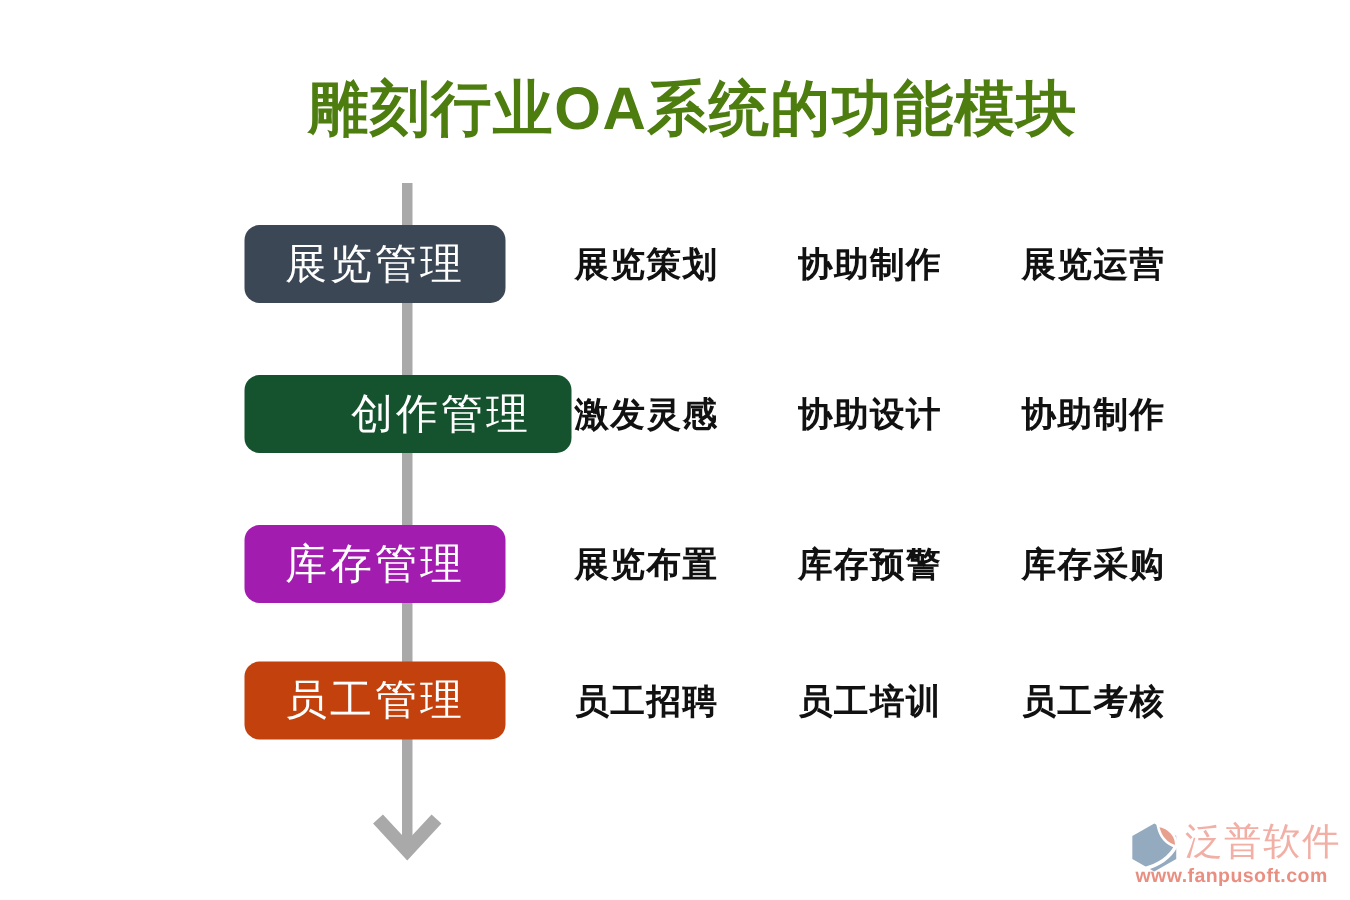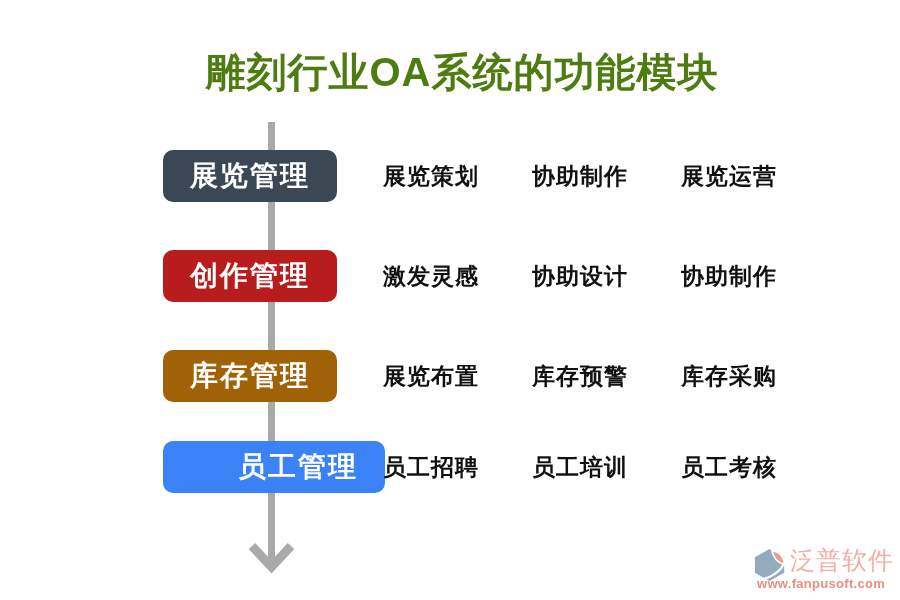--- a/index.html
+++ b/index.html
@@ -8,21 +8,21 @@
     font-family:"Liberation Sans","DejaVu Sans",sans-serif;
   }
   .title{
     position:absolute;top:33px;left:0;width:100%;margin:12px;
     text-align:center;font-size:40px;font-weight:bold;color:#4d7c0f;letter-spacing:1px;
   }
   .arrow{position:absolute;left:240px;top:114px;}
   .row{position:absolute;left:0;width:100%;height:52px;}
   .badge{
     position:absolute;left:163px;top:0;width:174px;height:52px;border-radius:10px;
-    color:#ffffff;font-size:28px;font-weight:bold;text-align:center;line-height:52px;
+    color:#ffffff;font-size:28px;font-weight:normal;text-align:center;line-height:52px;
     letter-spacing:2px;
   }
   .items{
     position:absolute;left:383px;top:0;height:52px;display:flex;align-items:center;
     gap:53px;font-size:23px;font-weight:bold;color:#111111;letter-spacing:1px;white-space:nowrap;
   }
   .watermark{position:absolute;left:753px;top:546px;width:140px;height:52px;}
   .wm-icon{position:absolute;left:0;top:2px;}
   .brand{
     position:absolute;left:37px;top:-2px;font-size:25px;font-weight:normal;
@@ -48,39 +48,39 @@
   <div class="row" style="top:150px">
     <div class="badge" style="background: rgb(59, 71, 84);">展览管理</div>
     <div class="items">
       <span>展览策划</span>
       <span>协助制作</span>
       <span>展览运营</span>
     </div>
   </div>
 
   <div class="row" style="top:250px">
-    <div class="badge" style="background: #b91c1c;">创作管理</div>
+    <div class="badge" style="background: #14532d; padding-left: 44px;">创作管理</div>
     <div class="items">
       <span>激发灵感</span>
       <span>协助设计</span>
       <span>协助制作</span>
     </div>
   </div>
 
   <div class="row" style="top:350px">
-    <div class="badge" style="background: #a16207;">库存管理</div>
+    <div class="badge" style="background: #a21caf;">库存管理</div>
     <div class="items">
       <span>展览布置</span>
       <span>库存预警</span>
       <span>库存采购</span>
     </div>
   </div>
 
   <div class="row" style="top:441px">
-    <div class="badge" style="background: #3b82f6; padding-left: 48px;">员工管理</div>
+    <div class="badge" style="background: #c2410c;">员工管理</div>
     <div class="items">
       <span>员工招聘</span>
       <span>员工培训</span>
       <span>员工考核</span>
     </div>
   </div>
 
   <div class="watermark">
     <svg class="wm-icon" width="34" height="34" viewBox="0 0 36 36">
       <path d="M17.5 1 L33 9.8 L33 26.2 L17.5 35 L2 26.2 L2 9.8 Z" fill="#94AABF"></path>

